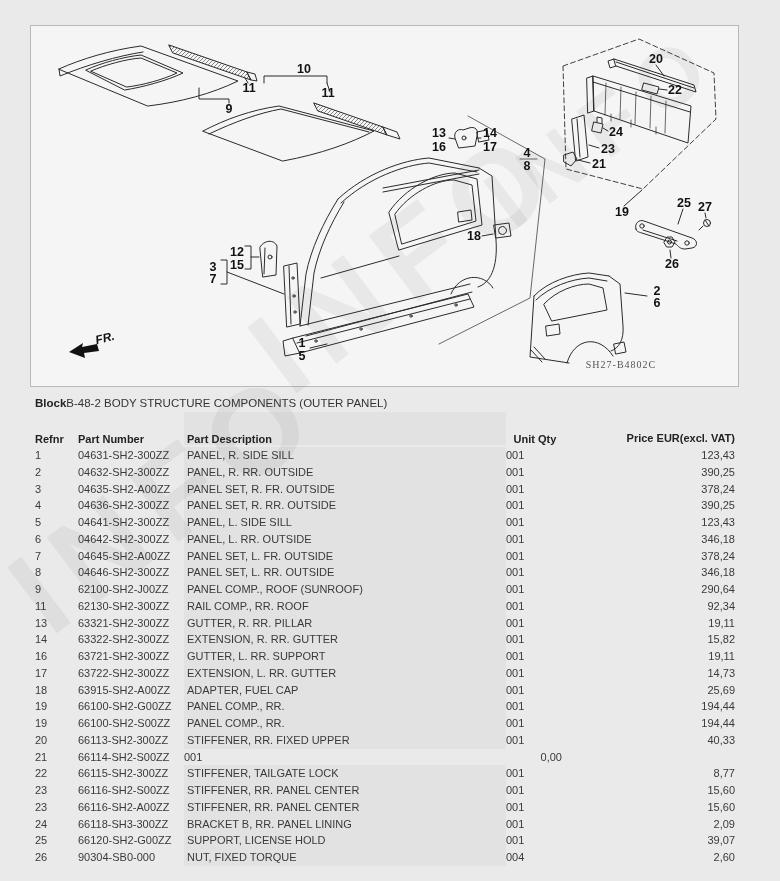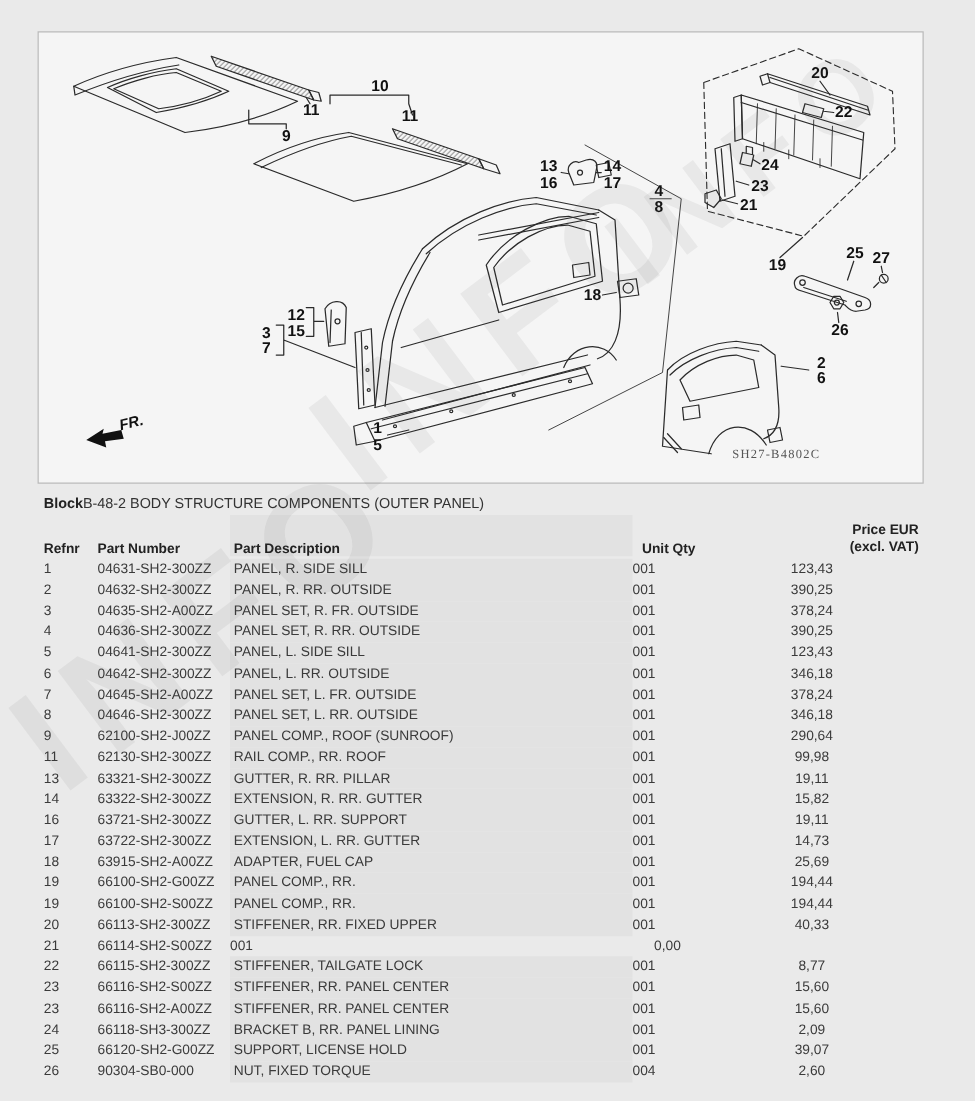--- a/index.html
+++ b/index.html
@@ -47,28 +47,28 @@
     display:grid;
     grid-template-columns:43px 106px 322px 58px 173px;
   }
   .table-head{position:absolute; left:35px; top:412px; width:702px; z-index:2;}
   .th{
     font-weight:bold; font-size:11px; color:#222;
     display:flex; align-items:flex-end;
   }
   .th.desc{background:#e2e2e2; padding-left:3px;}
   .th.qty{justify-content:center;}
-  .th.price{flex-direction:column; align-items:flex-end; justify-content:flex-end; line-height:14px; padding-right:2px;}
+  .th.price{flex-direction:row; align-items:flex-end; justify-content:flex-end; line-height:14px; padding-right:2px;}
   .thead{height:33px;}
   .table-body{position:absolute; left:35px; top:447px; width:702px; z-index:2;}
   .tr{height:16.75px; line-height:16.75px; font-size:11px; color:#3a3a3a;}
   .td{overflow:hidden; white-space:nowrap;}
   .td.c2{background:#e2e2e2; padding-left:3px;}
   .td.c3{}
-  .td.c4{text-align:center; padding-right:2px;}
+  .td.c4{text-align:right; padding-right:2px;}
 </style>
 </head>
 <body>
 
 <div class="page">
 
   <span class="wm wm1">INFO</span>
   <span class="wm wm2">INFO</span>
   <span class="wm wm3">INFO</span>
 
@@ -303,21 +303,21 @@
         <div class="td c1">62100-SH2-J00ZZ</div>
         <div class="td c2">PANEL COMP., ROOF (SUNROOF)</div>
         <div class="td c3">001</div>
         <div class="td c4">290,64</div>
       </div>
       <div class="tr">
         <div class="td c0">11</div>
         <div class="td c1">62130-SH2-300ZZ</div>
         <div class="td c2">RAIL COMP., RR. ROOF</div>
         <div class="td c3">001</div>
-        <div class="td c4">99,98</div>
+        <div class="td c4">92,34</div>
       </div>
       <div class="tr">
         <div class="td c0">13</div>
         <div class="td c1">63321-SH2-300ZZ</div>
         <div class="td c2">GUTTER, R. RR. PILLAR</div>
         <div class="td c3">001</div>
         <div class="td c4">19,11</div>
       </div>
       <div class="tr">
         <div class="td c0">14</div>

